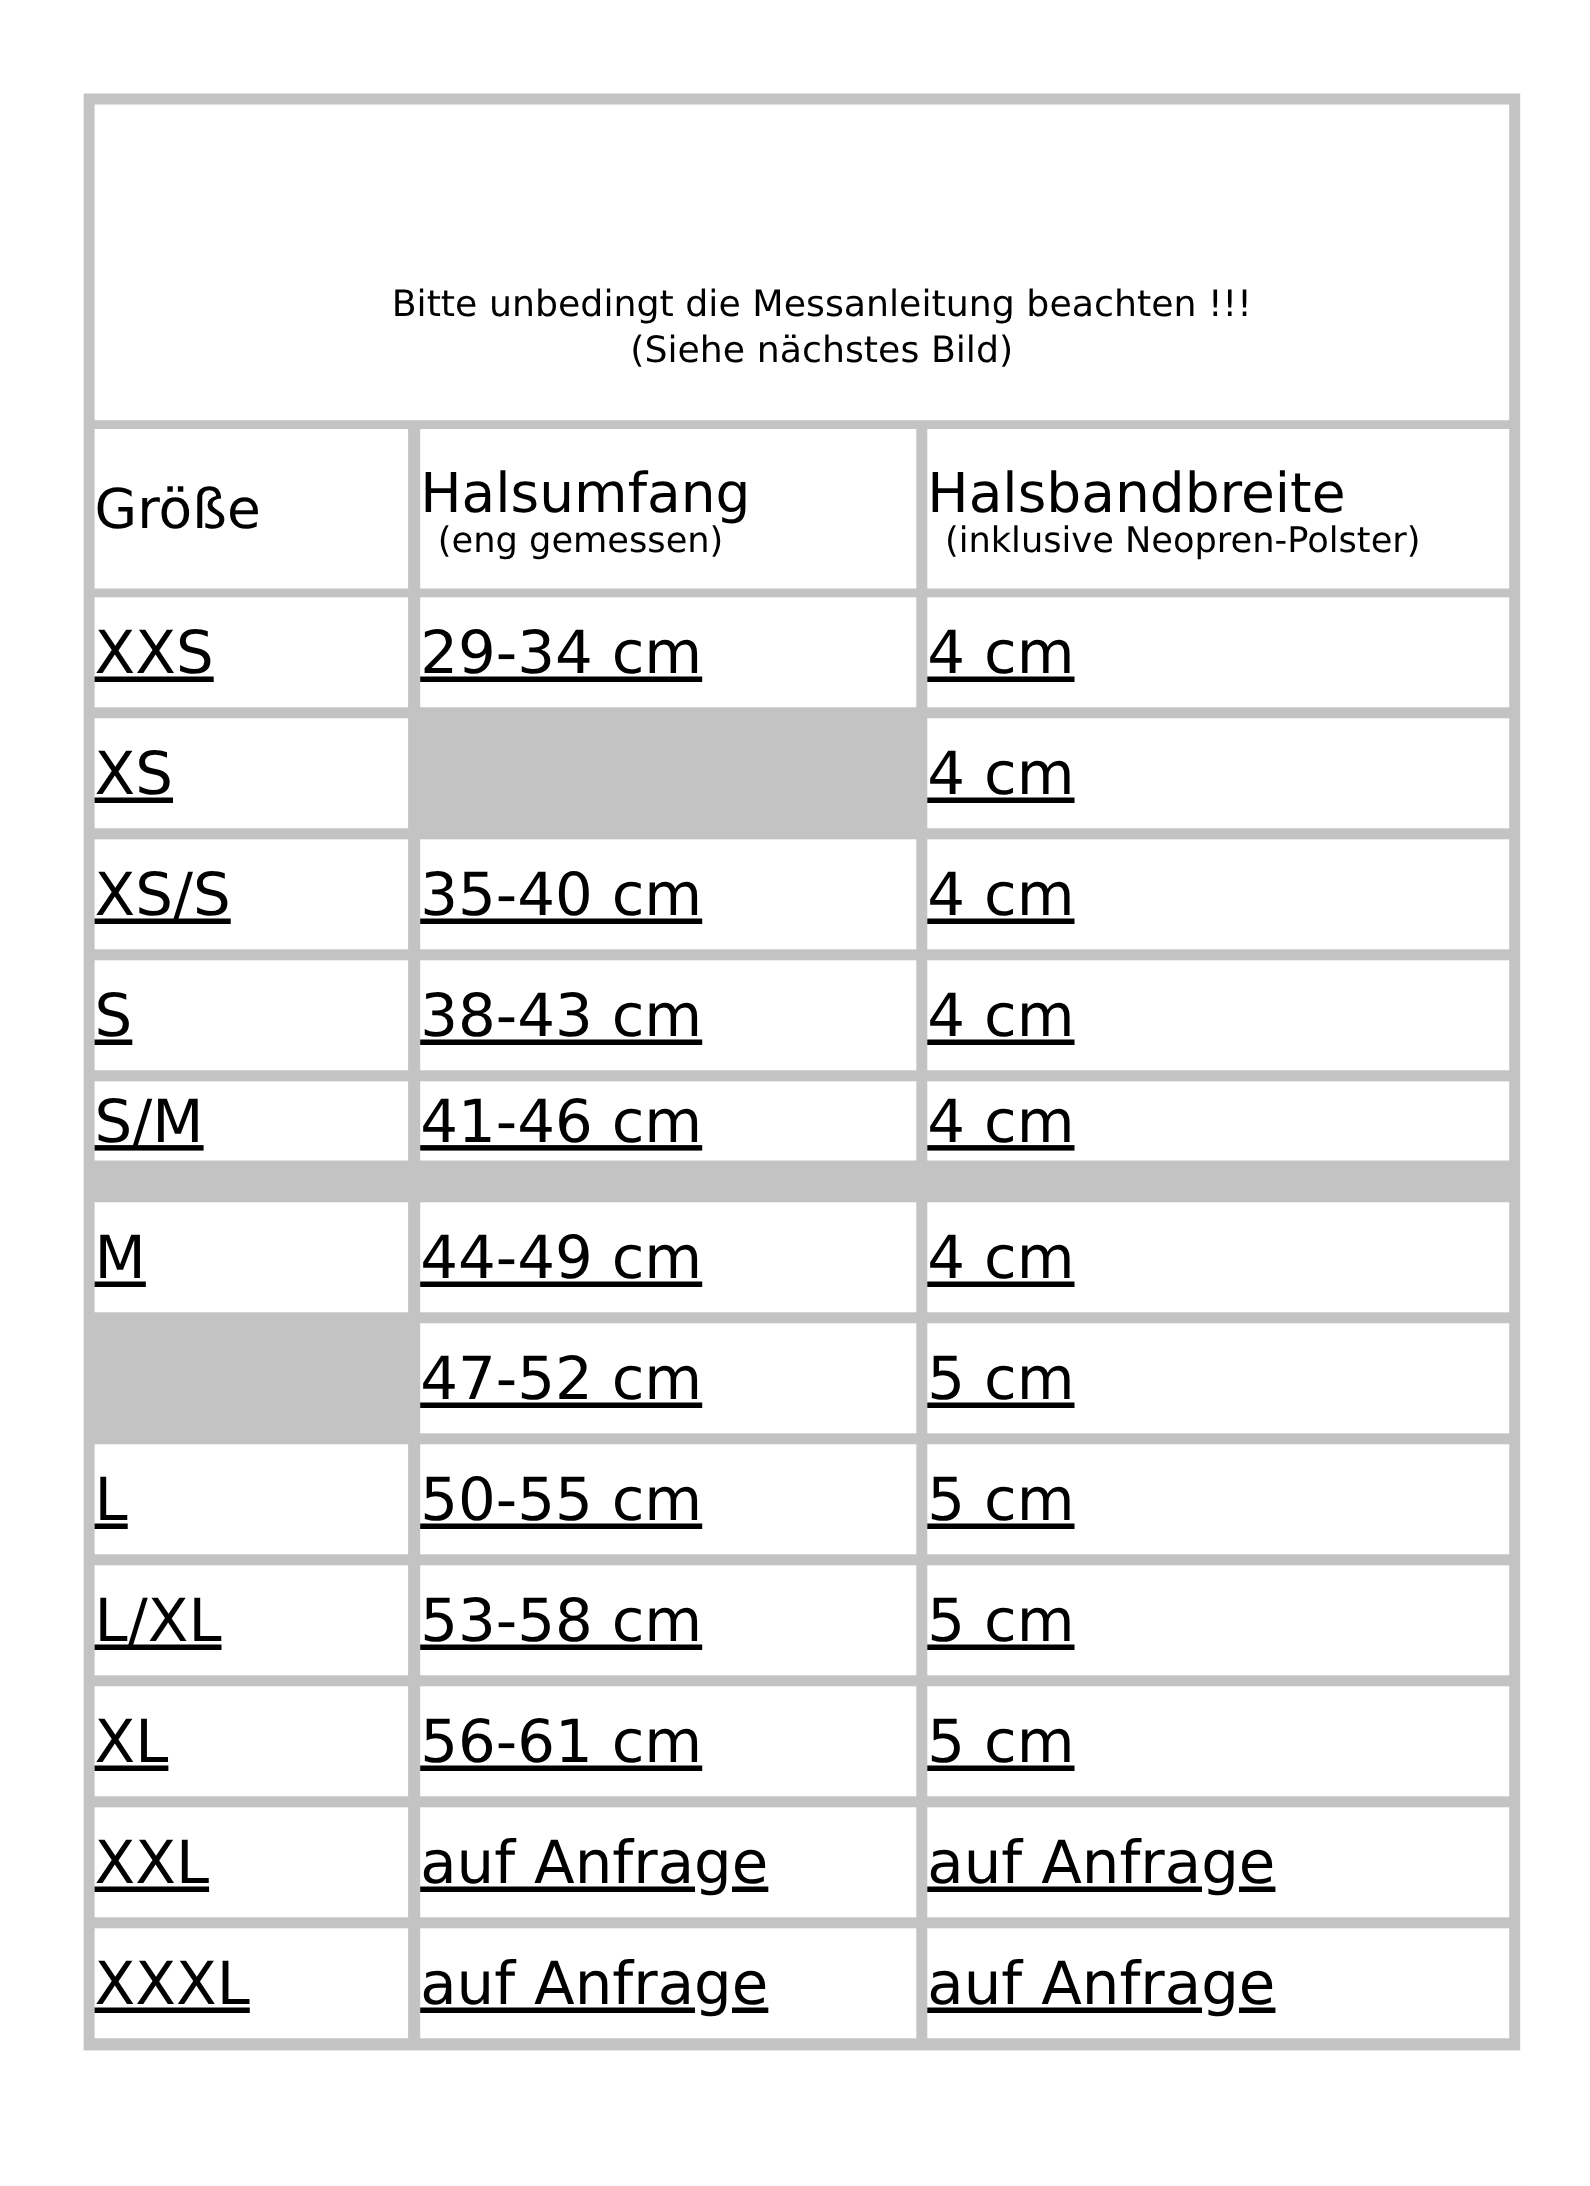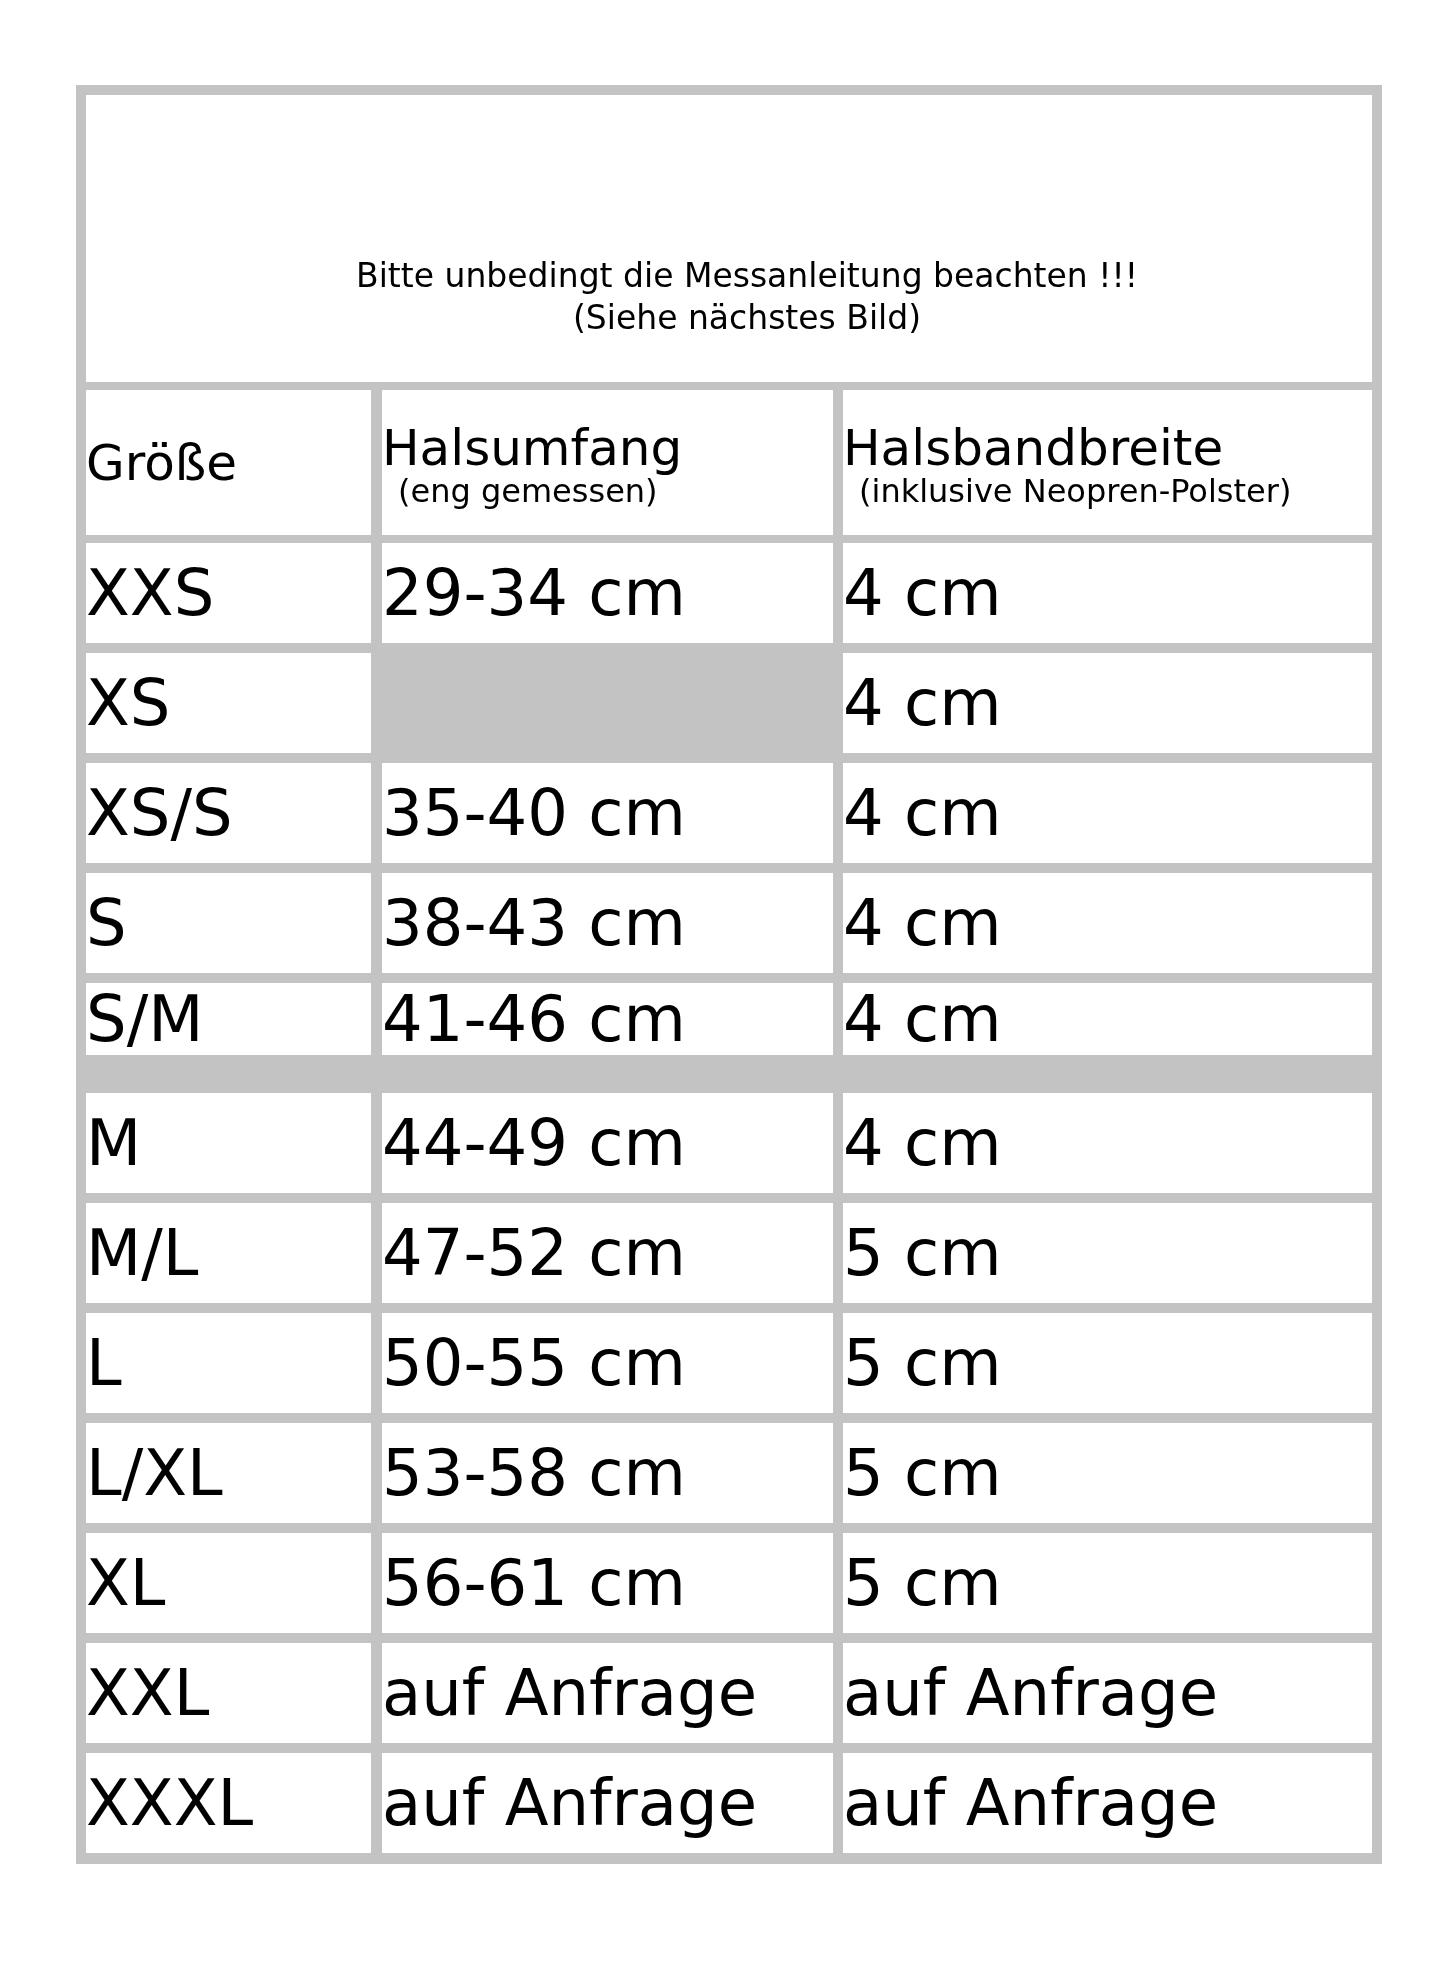--- a/index.html
+++ b/index.html
@@ -14,21 +14,21 @@
   .subtitle { position: absolute; left: 0; right: 0; top: 160px; font-size: 33px; line-height: 42px; padding-left: 36px; }
   .grid { position: absolute; left: 10px; top: 305px; width: 1286px; }
   .row { position: absolute; left: 0; width: 1286px; }
   .cell { position: absolute; top: 0; bottom: 0; background: #fff;
           display: flex; align-items: flex-start; justify-content: center; flex-direction: column; }
   .c1 { left: 0; width: 285px; }
   .c2 { left: 296px; width: 451px; }
   .c3 { left: 757px; width: 529px; }
   .hdr-main { font-size: 50px; line-height: 56px; }
   .hdr-sub { font-size: 32px; line-height: 30px; margin-left: 16px; }
-  .val { font-size: 64px; }
+  .val { font-size: 54px; text-decoration: underline; }
 </style>
 </head>
 <body>
 
 <div class="frame">
   <div class="title-box">
     <div class="subtitle">
       <div>Bitte unbedingt die Messanleitung beachten !!!</div>
       <div>(Siehe nächstes Bild)</div>
     </div>
@@ -105,23 +105,20 @@
           <div class="val">M</div>
         </div>
         <div class="cell c2">
           <div class="val">44-49 cm</div>
         </div>
         <div class="cell c3">
           <div class="val">4 cm</div>
         </div>
       </div>
       <div class="row" style="top: 813px; height: 100px;">
-        <div class="cell c1">
-          <div class="val">M/L</div>
-        </div>
         <div class="cell c2">
           <div class="val">47-52 cm</div>
         </div>
         <div class="cell c3">
           <div class="val">5 cm</div>
         </div>
       </div>
       <div class="row" style="top: 923px; height: 100px;">
         <div class="cell c1">
           <div class="val">L</div>

